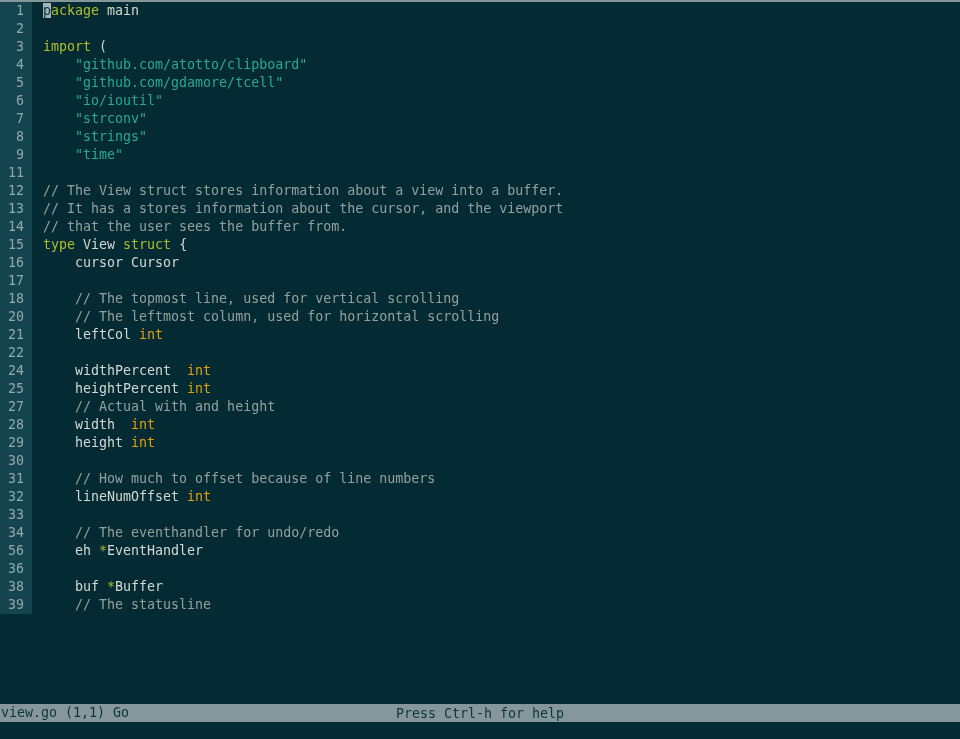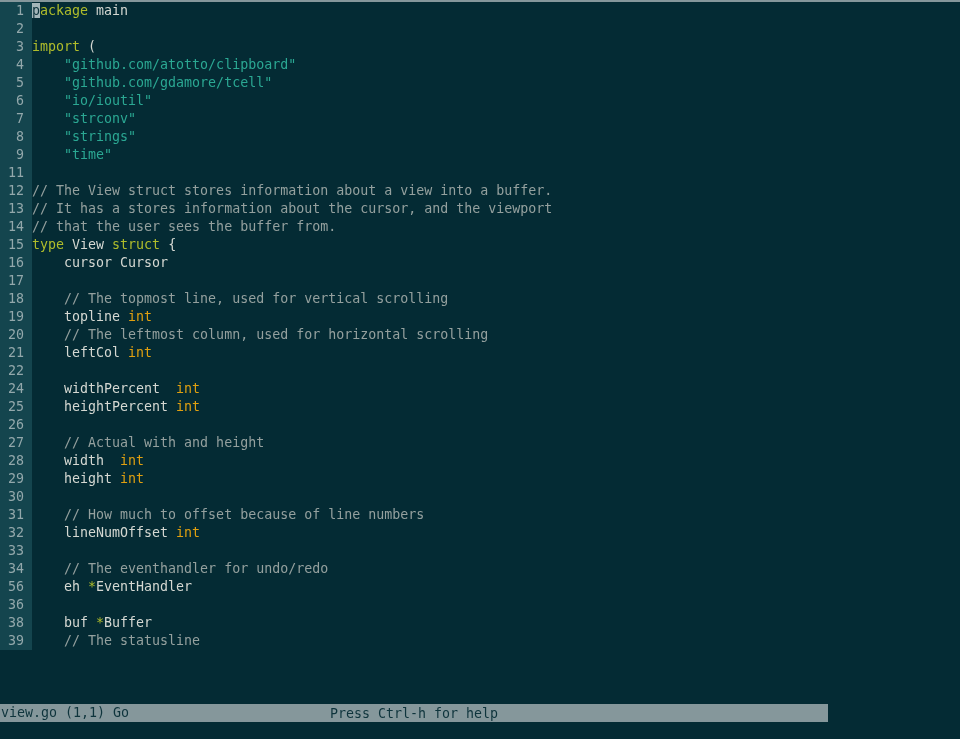--- a/index.html
+++ b/index.html
@@ -21,33 +21,33 @@
   .row {
     display: flex; height: 18px; line-height: 18px;
     white-space: pre;
   }
   .gutter {
     flex: 0 0 auto; width: 32px; padding-right: 8px;
     text-align: right;
     background: var(--gutter-bg, #14454e);
     color: var(--gutter-text, #93a8ab);
   }
-  .code { flex: 1 1 auto; padding-left: 0; white-space: pre; }
+  .code { flex: 1 1 auto; padding-left: 11px; white-space: pre; }
   .seg-plain  { color: var(--plain,  #d5d8d2); }
   .seg-kw     { color: var(--keyword,#b0bd2b); }
   .seg-str    { color: var(--string, #2ba893); }
   .seg-com    { color: var(--comment,#94a09e); }
   .seg-type   { color: var(--type,   #e0a010); }
   .seg-cursor {
     background: var(--cursor-bg, #a3b5b8);
     color: var(--cursor-text, #0e343c);
   }
   .status-bar {
     position: relative;
-    width: 828px; height: 18px; line-height: 18px;
+    width: 960px; height: 18px; line-height: 18px;
     background: var(--statusbar-bg, #85979b);
     color: var(--statusbar-text, #0e343c);
     white-space: pre;
   }
   .sb-left { position: absolute; left: 1px; top: 0; }
   .sb-center { position: absolute; left: 50%; top: 1px; transform: translateX(-50%); }
   .command-line {
     width: 960px; height: 17px;
     background: var(--background, #042b34);
   }
@@ -68,27 +68,25 @@
     <div class="row"><span class="gutter">8</span><span class="code"><span class="seg-str">    "strings"</span></span></div>
     <div class="row"><span class="gutter">9</span><span class="code"><span class="seg-str">    "time"</span></span></div>
     <div class="row"><span class="gutter">11</span><span class="code"></span></div>
     <div class="row"><span class="gutter">12</span><span class="code"><span class="seg-com">// The View struct stores information about a view into a buffer.</span></span></div>
     <div class="row"><span class="gutter">13</span><span class="code"><span class="seg-com">// It has a stores information about the cursor, and the viewport</span></span></div>
     <div class="row"><span class="gutter">14</span><span class="code"><span class="seg-com">// that the user sees the buffer from.</span></span></div>
     <div class="row"><span class="gutter">15</span><span class="code"><span class="seg-kw">type</span><span class="seg-plain"> View </span><span class="seg-kw">struct</span><span class="seg-plain"> {</span></span></div>
     <div class="row"><span class="gutter">16</span><span class="code"><span class="seg-plain">    cursor Cursor</span></span></div>
     <div class="row"><span class="gutter">17</span><span class="code"></span></div>
     <div class="row"><span class="gutter">18</span><span class="code"><span class="seg-com">    // The topmost line, used for vertical scrolling</span></span></div>
-    <div class="row"><span class="gutter">19</span><span class="code"><span class="seg-plain">    topline </span><span class="seg-type">int</span></span></div>
     <div class="row"><span class="gutter">20</span><span class="code"><span class="seg-com">    // The leftmost column, used for horizontal scrolling</span></span></div>
     <div class="row"><span class="gutter">21</span><span class="code"><span class="seg-plain">    leftCol </span><span class="seg-type">int</span></span></div>
     <div class="row"><span class="gutter">22</span><span class="code"></span></div>
     <div class="row"><span class="gutter">24</span><span class="code"><span class="seg-plain">    widthPercent  </span><span class="seg-type">int</span></span></div>
     <div class="row"><span class="gutter">25</span><span class="code"><span class="seg-plain">    heightPercent </span><span class="seg-type">int</span></span></div>
-    <div class="row"><span class="gutter">26</span><span class="code"></span></div>
     <div class="row"><span class="gutter">27</span><span class="code"><span class="seg-com">    // Actual with and height</span></span></div>
     <div class="row"><span class="gutter">28</span><span class="code"><span class="seg-plain">    width  </span><span class="seg-type">int</span></span></div>
     <div class="row"><span class="gutter">29</span><span class="code"><span class="seg-plain">    height </span><span class="seg-type">int</span></span></div>
     <div class="row"><span class="gutter">30</span><span class="code"></span></div>
     <div class="row"><span class="gutter">31</span><span class="code"><span class="seg-com">    // How much to offset because of line numbers</span></span></div>
     <div class="row"><span class="gutter">32</span><span class="code"><span class="seg-plain">    lineNumOffset </span><span class="seg-type">int</span></span></div>
     <div class="row"><span class="gutter">33</span><span class="code"></span></div>
     <div class="row"><span class="gutter">34</span><span class="code"><span class="seg-com">    // The eventhandler for undo/redo</span></span></div>
     <div class="row"><span class="gutter">56</span><span class="code"><span class="seg-plain">    eh </span><span class="seg-kw">*</span><span class="seg-plain">EventHandler</span></span></div>
     <div class="row"><span class="gutter">36</span><span class="code"></span></div>

